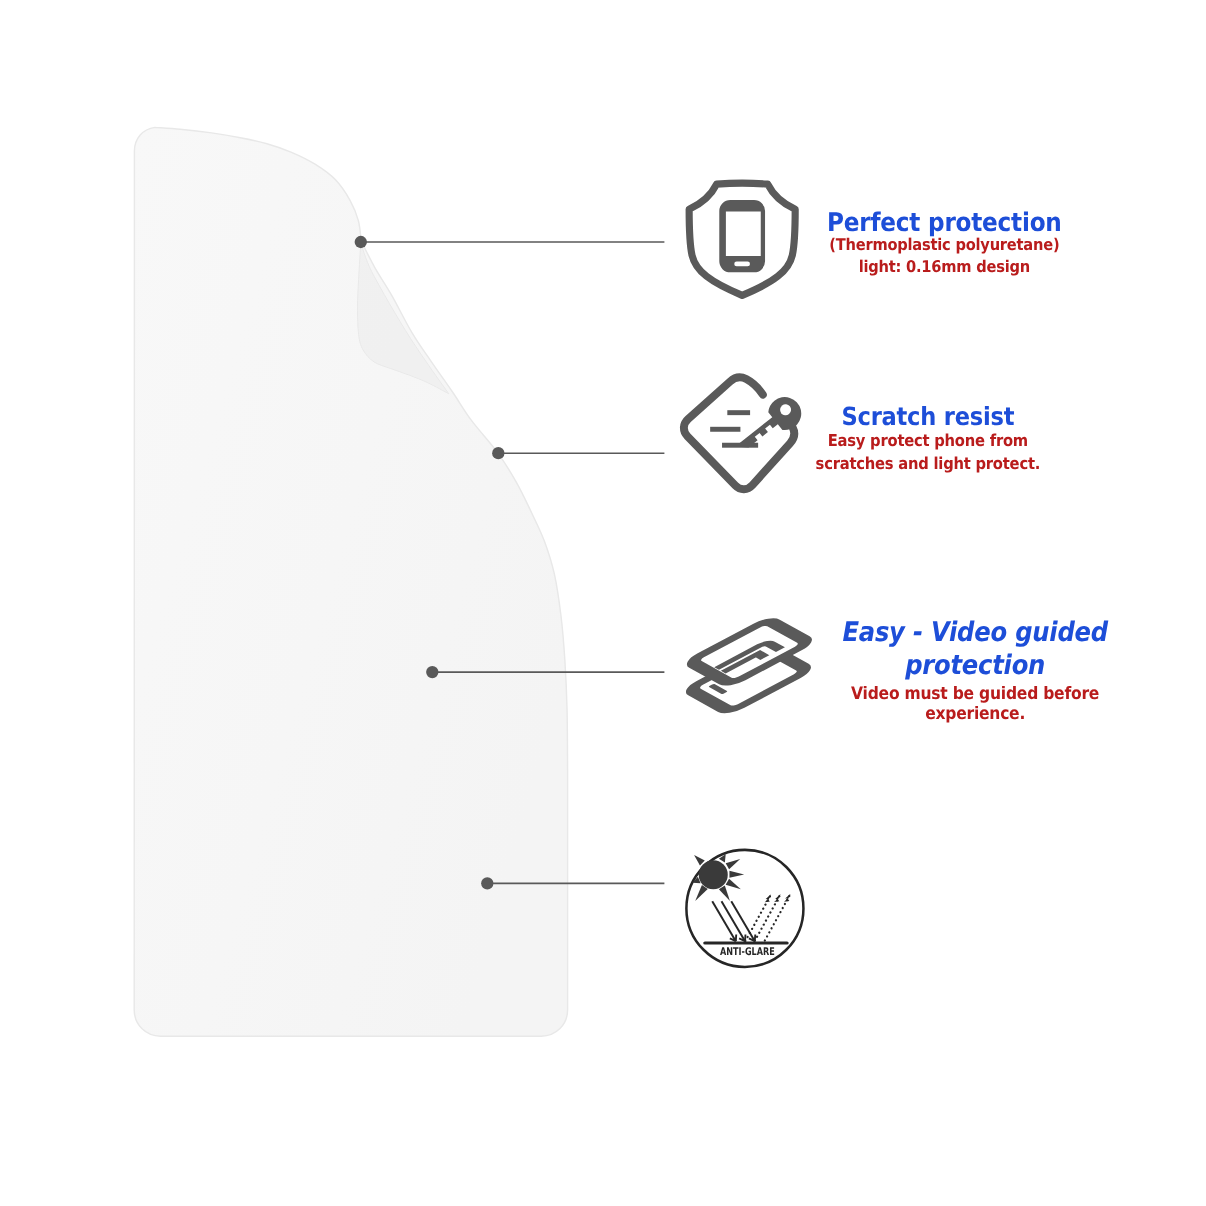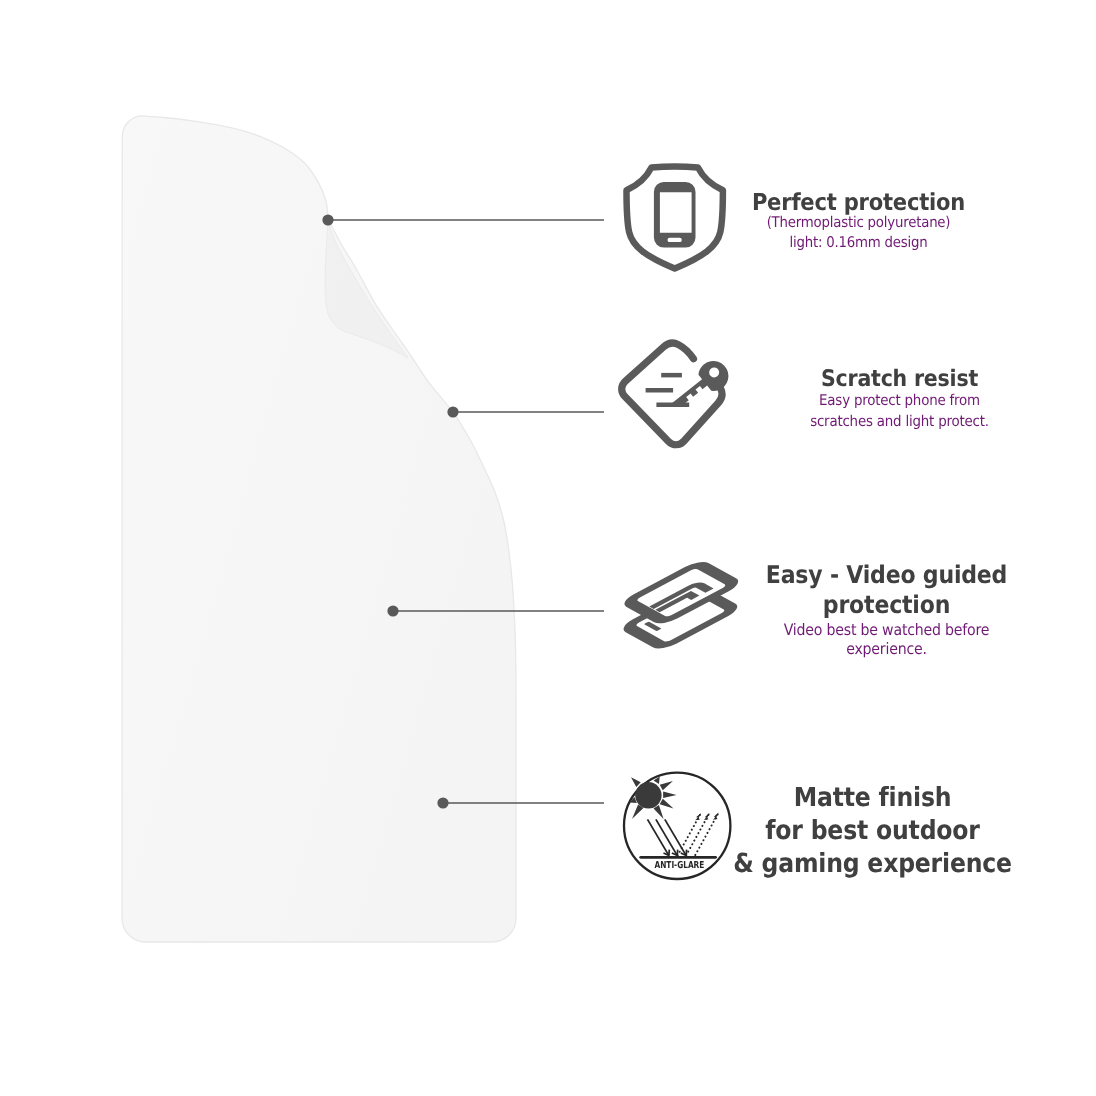--- a/index.html
+++ b/index.html
@@ -2,36 +2,36 @@
 <html><head>
 <meta charset="utf-8">
 <title>Screen Protector Features</title>
 <style>
   html,body{margin:0;padding:0;background:#ffffff;}
   *{-webkit-font-smoothing:antialiased;text-rendering:geometricPrecision;}
   body{width:1096px;height:1096px;overflow:hidden;
        font-family:"DejaVu Sans Condensed","DejaVu Sans",sans-serif;}
   #stage{position:relative;width:1096px;height:1096px;background:#fff;}
   .abs{position:absolute;}
-  .feature-title{font-weight:bold;color:#404040;white-space:nowrap;
+  .feature-title{font-weight:bold;color:#1d4ed8;white-space:nowrap;
                  letter-spacing:-0.2px;}
-  .feature-sub{font-weight:normal;color:#701a75;white-space:nowrap;
+  .feature-sub{font-weight:bold;color:#b91c1c;white-space:nowrap;
                letter-spacing:-0.2px;}
   .txtblock{text-align:center;}
   
   #f1-text{left:707px;top:192px;width:303px;}
   #f1-text .feature-title{font-size:23.4px;line-height:21px;}
   #f1-text .feature-sub{font-size:14.8px;line-height:20px;}
   
-  #f2-text{left:748px;top:369px;width:303px;}
+  #f2-text{left:692px;top:369px;width:303px;}
   #f2-text .feature-title{font-size:22.8px;line-height:21px;}
   #f2-text .feature-sub{font-size:14.9px;line-height:21px;}
   
   #f3-text{left:735px;top:560px;width:303px;}
-  #f3-text .feature-title{font-size:24.5px;line-height:30px;}
+  #f3-text .feature-title{font-size:24.5px;line-height:30px;font-style:italic;}
   #f3-text .feature-sub{font-size:15.7px;line-height:20px;}
   #f3-text [data-name="feature-3-line-2"]{line-height:18px;}
   
   #f4-text{left:721px;top:782px;width:303px;}
   #f4-text .feature-title{font-size:26.2px;line-height:33px;}
 </style>
 </head>
 <body>
 
 <div id="stage" data-name="infographic-canvas">
@@ -153,21 +153,21 @@
     <g data-name="top-plate" transform="matrix(0.3775,0.2088,-0.7095,0.3770,77.9,11.4)">
       <rect data-name="protector-sheet" x="0" y="0" width="100" height="100" rx="14" ry="14" fill="#ffffff" stroke="#5a5a5a" stroke-width="16"></rect>
       <path data-name="film-swirl" fill="none" stroke="#5a5a5a" stroke-width="11.5" stroke-linecap="butt" stroke-linejoin="miter" d="M 81.5 27 L 57 27 A 9 9 0 0 0 48 36 L 48 91
                M 64 91 L 64 46.5 L 80.5 46.5"></path>
     </g>
   </svg>
 
   <div class="abs txtblock" id="f3-text" data-name="feature-3-text">
     <div class="feature-title" data-name="feature-3-title-line-1">Easy - Video guided</div>
     <div class="feature-title" data-name="feature-3-title-line-2">protection</div>
-    <div class="feature-sub" data-name="feature-3-line-1">Video best be watched before</div>
+    <div class="feature-sub" data-name="feature-3-line-1">Video must be guided before</div>
     <div class="feature-sub" data-name="feature-3-line-2">experience.</div>
   </div>
 
   <svg class="abs" data-name="anti-glare-icon" style="left:620px;top:768px;" width="116" height="116" viewBox="0 0 116 116">
     <circle data-name="badge-ring" cx="57.2" cy="57.8" r="53.2" fill="none" stroke="#262626" stroke-width="2.3"></circle>
     <g data-name="sun-glyph" fill="#3a3a3a">
       <circle data-name="sun-disc" cx="28.4" cy="27.3" r="13.2"></circle>
       <g data-name="sun-rays">
         <polygon data-name="sun-ray-1" points="39.7,8.6 39.0,16.0 33.5,12.6"></polygon>
         <polygon data-name="sun-ray-2" points="52.9,13.0 42.8,22.3 39.7,16.7"></polygon>
@@ -205,19 +205,14 @@
           <path data-name="reflected-arrowhead" d="M 0 0 L -6.2 -2.2 L -5.2 -0.3 L -9.2 -1.6 L -6.2 2.2 L -5.6 0.4 Z"></path>
         </g>
       <g data-name="reflected-arrow-3" transform="translate(98.7,44.5) rotate(-61.1)">
           <path data-name="reflected-arrowhead" d="M 0 0 L -6.2 -2.2 L -5.2 -0.3 L -9.2 -1.6 L -6.2 2.2 L -5.6 0.4 Z"></path>
         </g>
     </g>
     <rect data-name="surface-line" x="19.3" y="87.9" width="77.7" height="2.8" rx="1.55" ry="1.55" fill="#262626"></rect>
     <text data-name="anti-glare-label" x="59.4" y="100.2" text-anchor="middle" font-family="'DejaVu Sans Condensed','DejaVu Sans',sans-serif" font-weight="bold" font-size="9.6" fill="#262626" textLength="49.8" lengthAdjust="spacingAndGlyphs">ANTI-GLARE</text>
   </svg>
 
-  <div class="abs txtblock" id="f4-text" data-name="feature-4-text">
-    <div class="feature-title" data-name="feature-4-title-line-1">Matte finish</div>
-    <div class="feature-title" data-name="feature-4-title-line-2">for best outdoor</div>
-    <div class="feature-title" data-name="feature-4-title-line-3">&amp; gaming experience</div>
-  </div>
 
 </div>
 
 </body></html>

